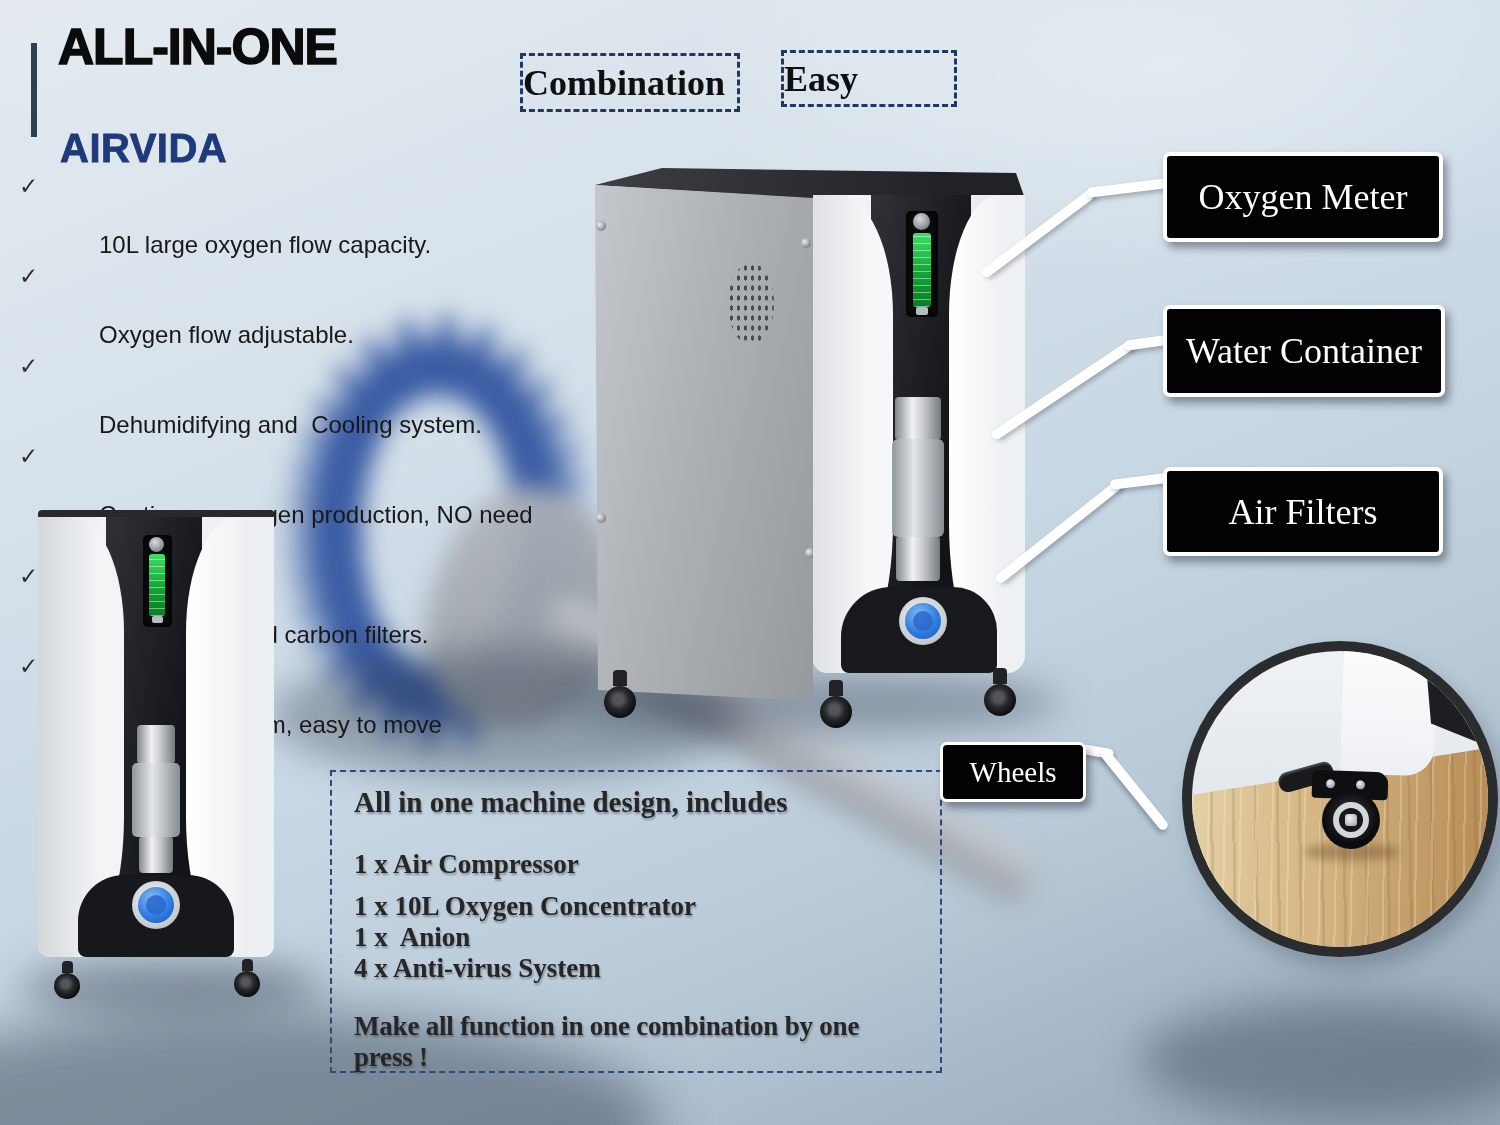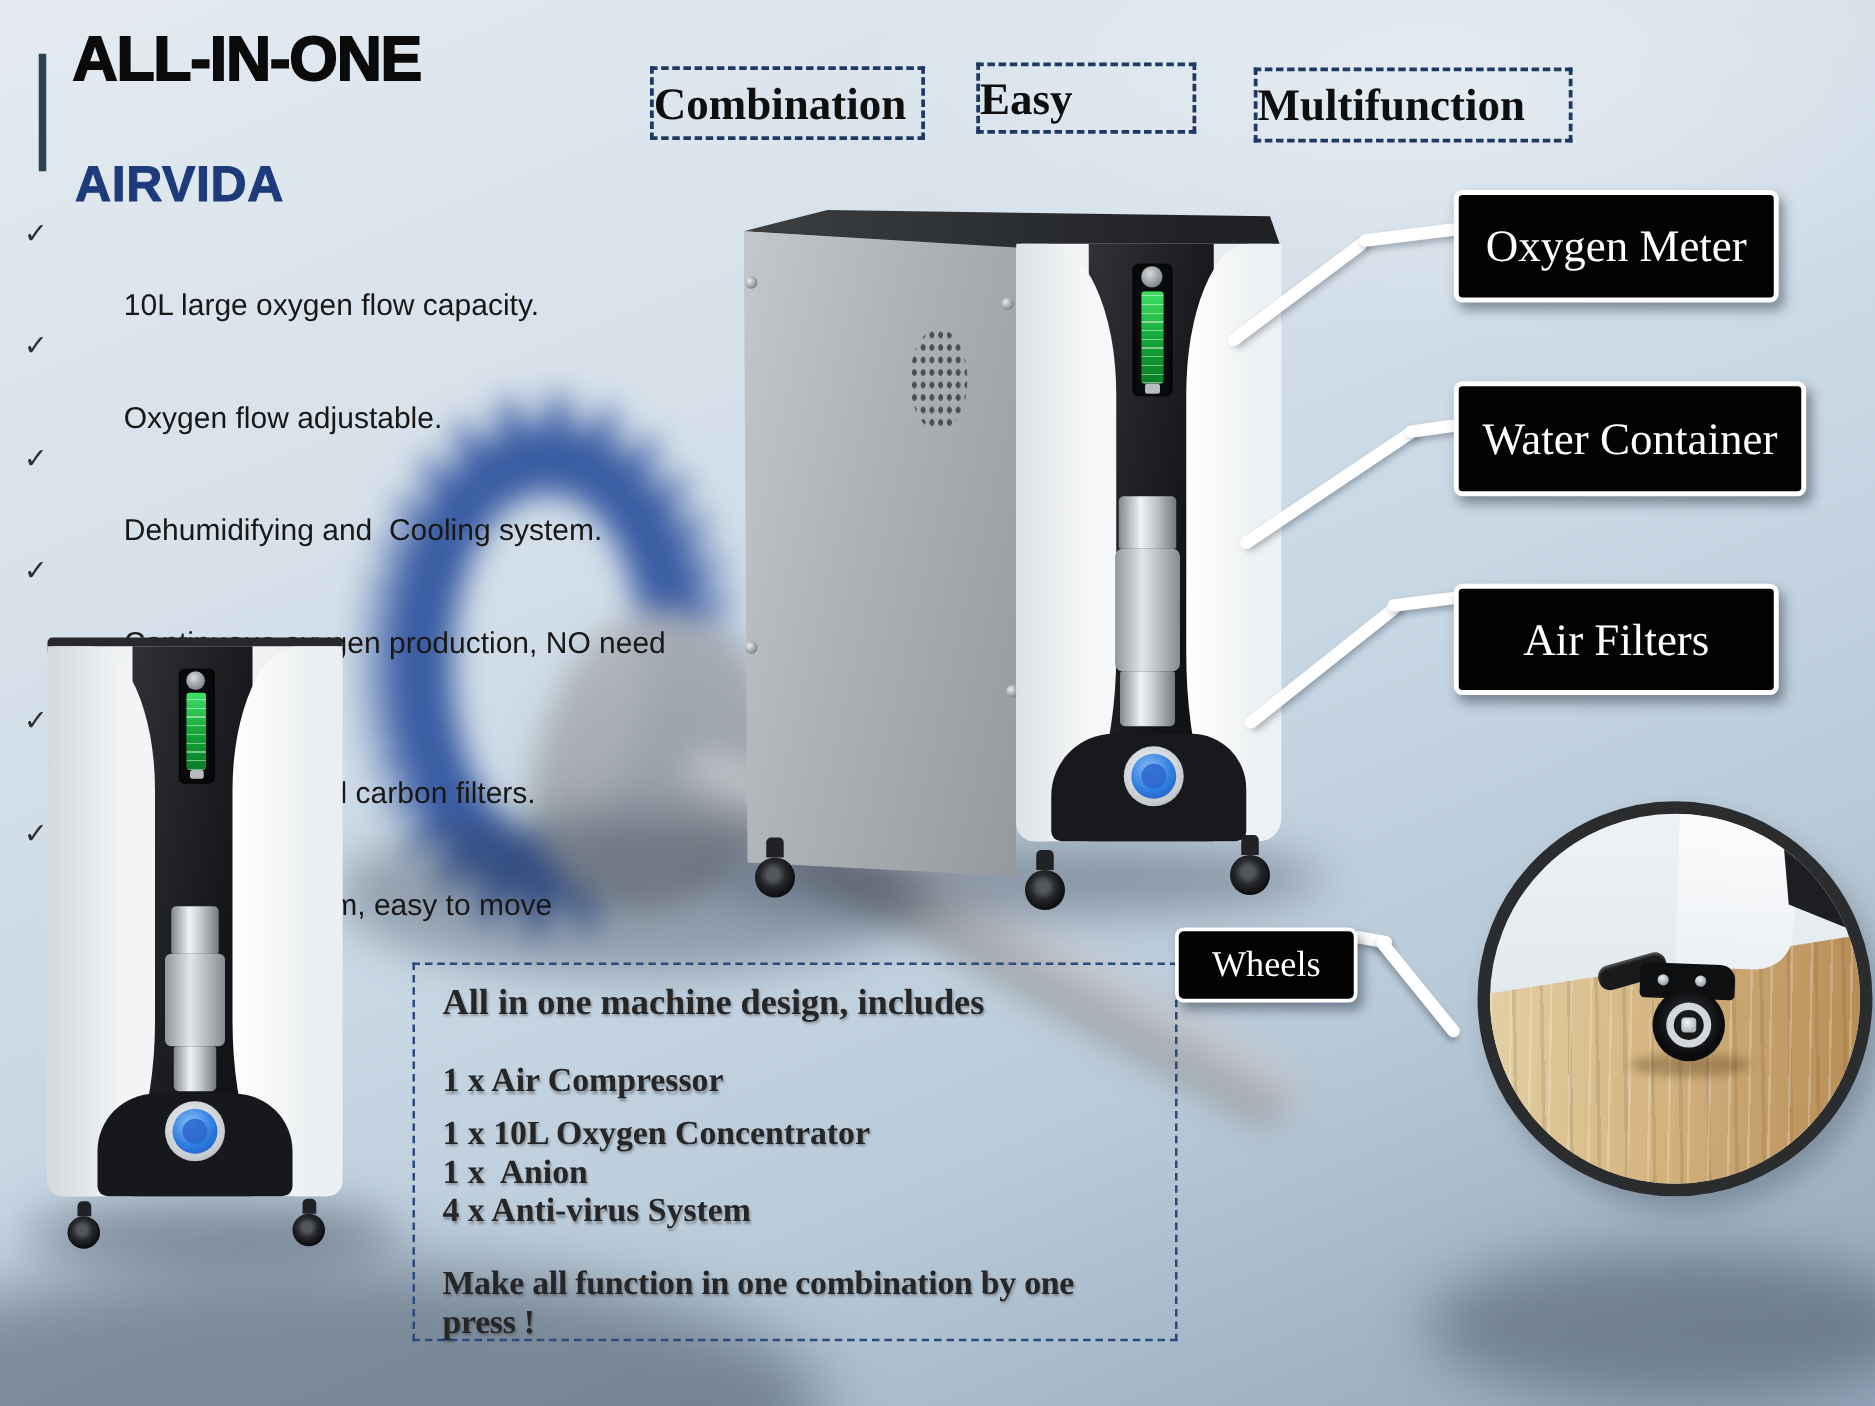--- a/index.html
+++ b/index.html
@@ -39,21 +39,21 @@
   
   .features{left:15px; top:170px; width:560px;}
   .feat{position:relative; padding-left:44px; width:510px; font-size:24px; line-height:30px;
     color:#181818; white-space:pre-wrap;}
   .feat .check{position:absolute; left:4px; top:1px; font-size:23px; color:#2e2e2e;}
   
   .lbl{position:absolute; box-sizing:border-box; background:#030303; border:4px solid #ffffff;
     border-radius:7px; box-shadow:4px 6px 9px rgba(30,40,55,.45);
     display:flex; align-items:center; justify-content:center;
     font-family:"Liberation Serif","DejaVu Serif",serif; color:#ffffff;}
-  .lbl-big{width:260px; height:90px; font-size:36px;}
+  .lbl-big{width:280px; height:90px; font-size:36px;}
   .line{position:absolute; height:10px; border-radius:5px; background:#ffffff;
     box-shadow:2px 3px 5px rgba(20,30,45,.3); transform-origin:0 50%;}
   
   .m1{left:580px; top:160px; width:470px; height:580px;}
   .m1-top{position:absolute; left:0; top:0; width:460px; height:48px;
     background:linear-gradient(90deg,#3e4144,#202225 80%);
     clip-path:polygon(15px 25px, 82px 8px, 436px 13px, 444px 36px, 233px 39px);}
   .m1-side{position:absolute; left:0; top:0; width:245px; height:545px;
     background:linear-gradient(103deg,#c7cace 0%,#aeb2b6 45%,#94989d 100%);
     clip-path:polygon(15px 25px, 233px 38px, 233px 541px, 18px 530px);}
@@ -169,23 +169,20 @@
   <div class="abs accent-bar"></div>
   <div class="abs title">ALL-IN-ONE</div>
   <div class="abs brand">AIRVIDA</div>
 
   <div class="tag" style="left:520px; top:53px; width:220px; height:59px;">
     <span>Combination</span>
   </div>
   <div class="tag" style="left:781px; top:50px; width:176px; height:57px;">
     <span>Easy</span>
   </div>
-  <div class="tag" style="left:1003px; top:54px; width:255px; height:60px;">
-    <span>Multifunction</span>
-  </div>
 
   <div class="abs features">
     <div class="feat">
       <span class="check">✓</span>
       <span>10L large oxygen flow capacity.</span></div>
     <div class="feat">
       <span class="check">✓</span>
       <span>Oxygen flow adjustable.</span></div>
     <div class="feat">
       <span class="check">✓</span>

